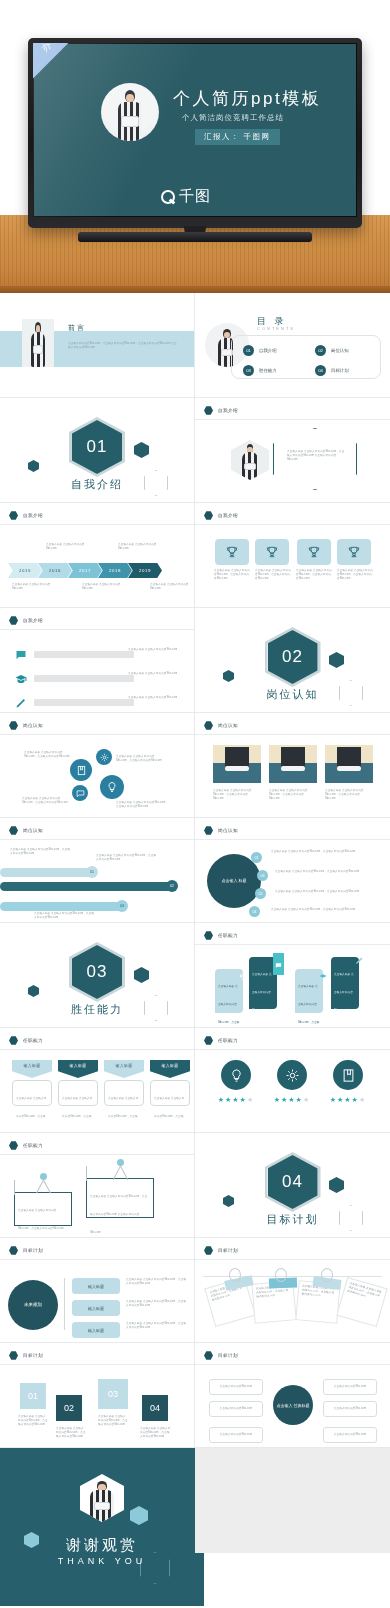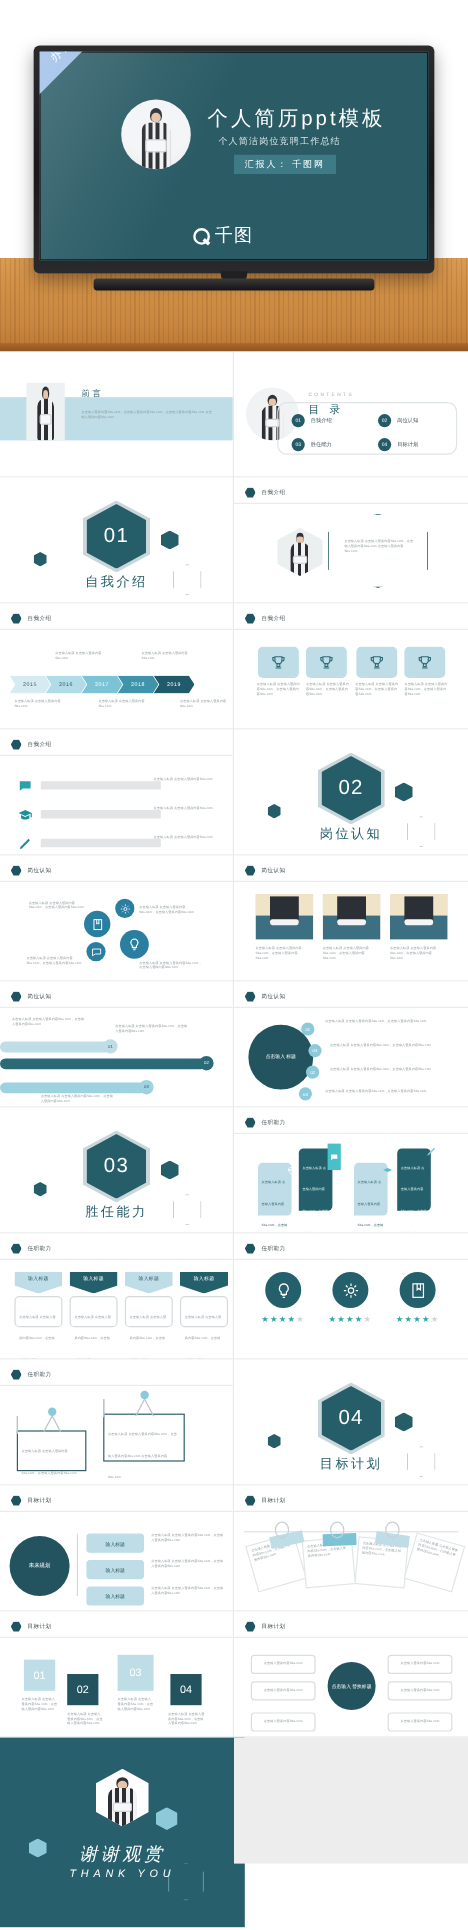--- a/index.html
+++ b/index.html
@@ -146,21 +146,21 @@
     -webkit-clip-path:polygon(50% 0,100% 25%,100% 75%,50% 100%,0 75%,0 25%);
     clip-path:polygon(50% 0,100% 25%,100% 75%,50% 100%,0 75%,0 25%);
     box-shadow:inset 0 0 0 1px #c6cfd2;
   }
 
   
   .toc-photo{
     position:absolute; left:10px; top:30px; width:44px; height:44px; border-radius:50%;
     background:#f0f2f3; overflow:hidden;
   }
-  .toc-title{ position:absolute; left:62px; top:22px; color:#255d69; font-size:9px; letter-spacing:3px;margin-top:20px; }
+  .toc-title{ position:absolute; left:62px; top:22px; color:#255d69; font-size:9px; letter-spacing:3px; }
   .toc-en{ position:absolute; left:62px; top:33px; color:#9fb0b4; font-size:4px; letter-spacing:2px; }
   .toc-card{
     position:absolute; left:36px; top:42px; width:150px; height:44px;
     border:1px solid #dfe4e6; border-radius:8px;
   }
   .toc-item{ position:absolute; display:flex; align-items:center; gap:5px; }
   .toc-num{
     width:11px;height:11px;border-radius:50%;background:#235c68;color:#fff;
     font-size:4.2px;display:flex;align-items:center;justify-content:center;
   }
@@ -282,21 +282,21 @@
   .nsq{
     position:absolute; width:26px; height:26px;
     display:flex; align-items:center; justify-content:center;
     font-size:9px; color:#ffffff;
   }
   .nsq.l{ background:#bedde6; }
   .nsq.d{ background:#22535f; }
 
   
   .final{
-    position:relative; width:204px; height:158px; background:#27606c; overflow:hidden;font-style:italic;
+    position:relative; width:204px; height:158px; background:#27606c; overflow:hidden;
   }
   .final-hex{
     position:absolute; left:50%; top:26px; margin-left:-22px; width:44px; height:48px;
     background:#ffffff; clip-path:polygon(50% 0,100% 25%,100% 75%,50% 100%,0 75%,0 25%);
     overflow:hidden;
   }
   .final-t{ position:absolute; left:0; right:0; top:88px; text-align:center; color:#ffffff; font-size:15px; letter-spacing:3px; }
   .final-s{ position:absolute; left:0; right:0; top:108px; text-align:center; color:#ffffff; font-size:9px; letter-spacing:4px; }
 </style>
 </head>

